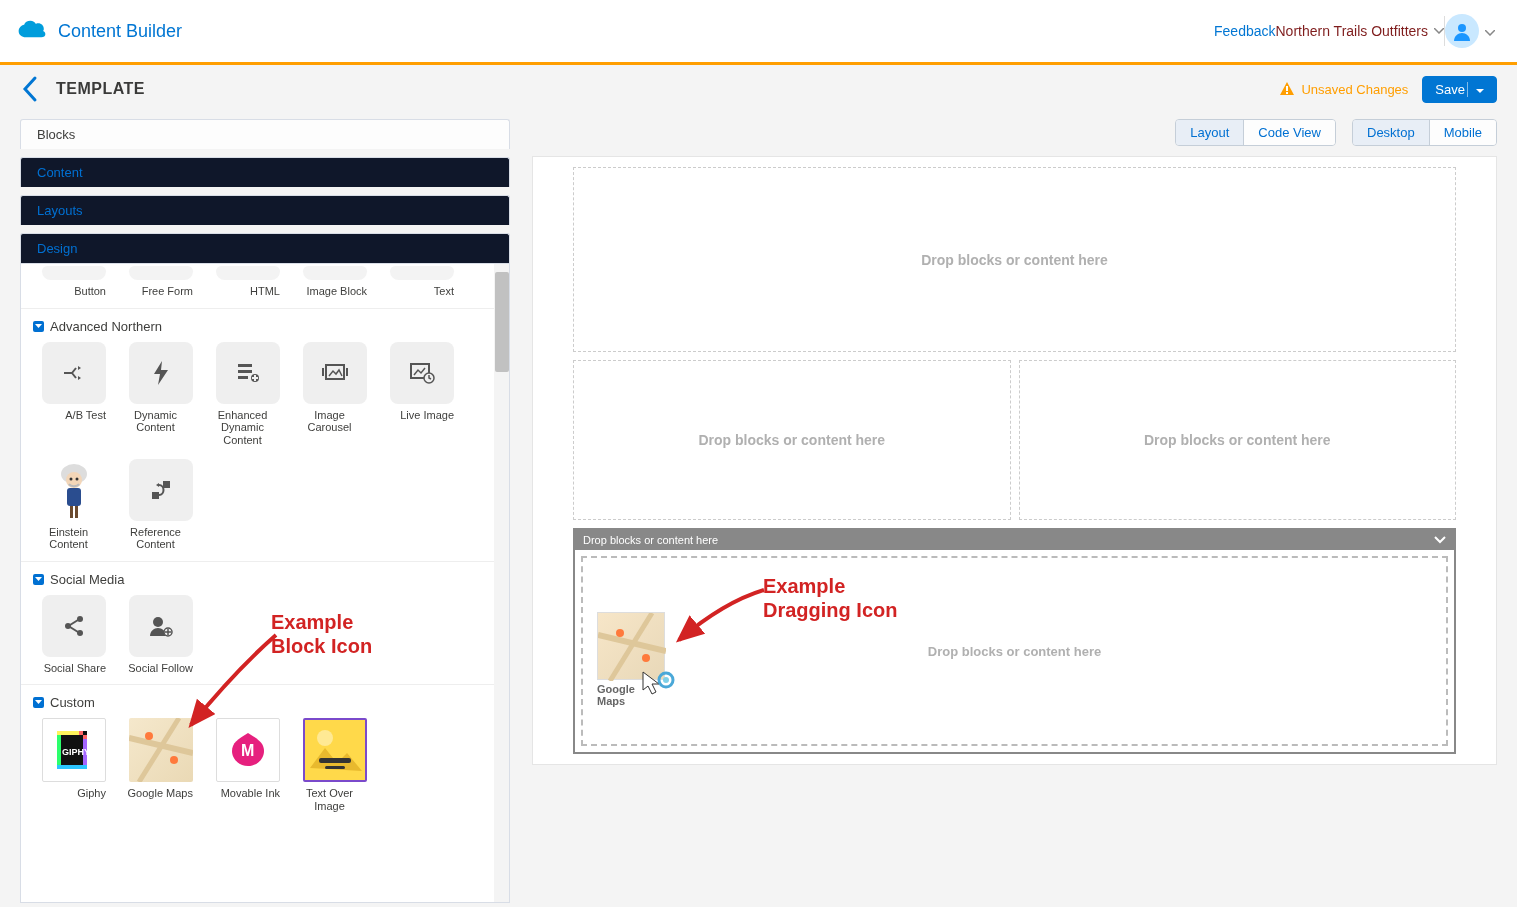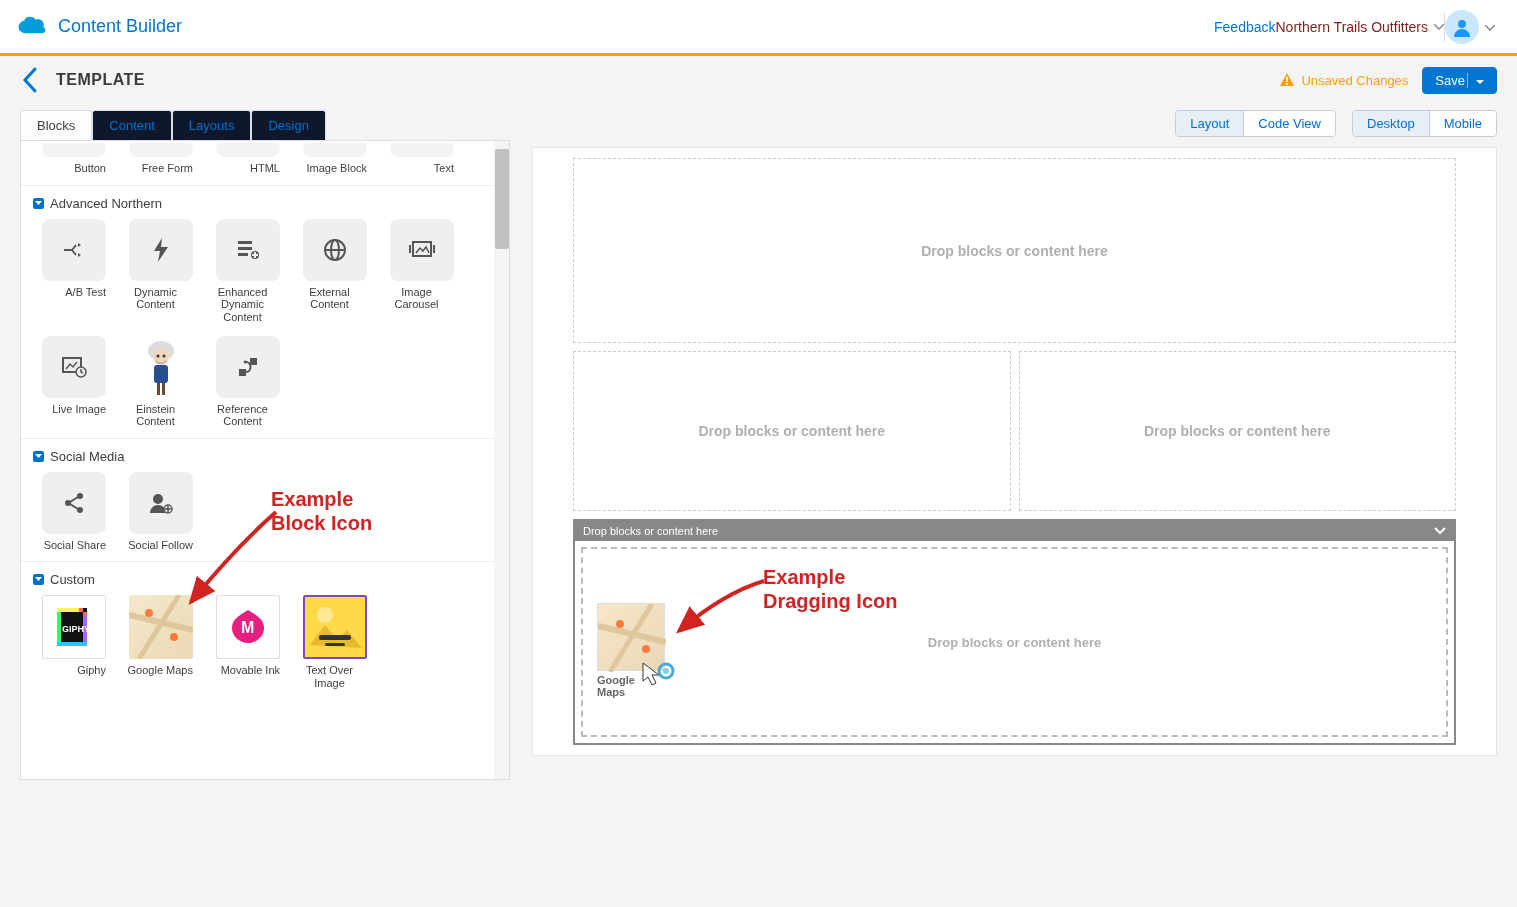--- a/index.html
+++ b/index.html
@@ -1,19 +1,19 @@
 <!DOCTYPE html>
 <html><head>
 <meta charset="utf-8">
 <style>
   * { box-sizing: border-box; margin: 0; padding: 0; }
   body { font-family: -apple-system, BlinkMacSystemFont, "Segoe UI", Helvetica, Arial, sans-serif; background: #f4f4f4; font-size: 13px; color: #3e3e3c; }
   
   
-  .topbar { background: #fff; height: 56px; display: flex; align-items: center; padding: 8px 16px; border-bottom: 3px solid #ff9e00; justify-content: space-between; }
+  .topbar { background: #fff; height: 65px; display: flex; align-items: center; padding: 8px 16px; border-bottom: 3px solid #ff9e00; justify-content: space-between; }
   .topbar-left { display: flex; align-items: center; gap: 10px; }
   .cloud-logo { width: 32px; height: 22px; }
   .app-title { color: #0176d3; font-size: 18px; font-weight: 400; }
   .topbar-right { display: flex; align-items: center; }
   .feedback-link { color: #0176d3; font-size: 14px; text-decoration: none; }
   .org-switch { display: flex; align-items: center; gap: 6px; font-size: 14px; color: #7f1d1d; cursor: pointer; }
   .avatar { width: 34px; height: 34px; border-radius: 50%; background: #c9e8ff; display: flex; align-items: center; justify-content: center; }
   .extra-menu { color: #888; cursor: pointer; padding: 0 6px; }
   .sep { width: 1px; height: 30px; background: #ddd; }
 
@@ -24,21 +24,21 @@
   .page-title { font-size: 16px; color: #3a3a39; font-weight: 700; letter-spacing: 0.5px; }
   .status-area { display: flex; align-items: center; gap: 14px; }
   .warn { display: flex; align-items: center; gap: 6px; color: #ff9e00; font-size: 13px; }
   .save-btn { background: #0176d3; color: #fff; border: 1px solid #0176d3; border-radius: 4px; padding: 5px 12px; font-size: 13px; display: flex; align-items: center; gap: 2px; cursor: pointer; }
   .save-btn .caret { border-left: 1px solid rgba(255,255,255,0.5); padding-left: 8px; }
 
   
   .main-wrap { padding: 12px 20px 20px 20px; display: flex; gap: 22px; align-items: flex-start; }
 
   
-  .tabs { display: flex; gap: 0; }
+  .tabs { display: flex; gap: 8px; flex-direction: column; }
   .tab { border: 1px solid #d8dde6; border-bottom: none; padding: 7px 16px; background: #0f172a; color: #0070d2; font-size: 13px; border-radius: 3px 3px 0 0; cursor: pointer; }
   .tab.active { color: #3e3e3c; background: #fdfdfd; position: relative; z-index: 2; }
 
   .left-col { width: 490px; flex-shrink: 0; }
   .palette { background: #fff; border: 1px solid #d8dde6; height: 640px; overflow-y: auto; position: relative; }
   .scrollbar-track { position: absolute; right: 0; top: 0; bottom: 0; width: 15px; background: #f4f4f4; }
   .scrollbar-thumb { position: absolute; right: 0; top: 8px; width: 14px; height: 100px; background: #c1c1c1; border-radius: 2px; }
 
   .blocks-row { display: flex; gap: 12px; padding: 0 10px 10px 10px; flex-wrap: wrap; }
   .block-item { width: 75px; display: flex; flex-direction: column; align-items: flex-end; gap: 5px; cursor: grab; }
@@ -208,30 +208,20 @@
                 <rect x="2" y="14" width="10" height="3" fill="#555"></rect>
                 <circle cx="19" cy="16" r="4" fill="#555"></circle>
                 <rect x="18" y="13" width="2" height="6" fill="#efefef"></rect>
                 <rect x="16" y="15" width="6" height="2" fill="#efefef"></rect>
               </svg>
             </div>
             <span class="block-label">Enhanced Dynamic Content</span>
           </div>
         <div class="block-item">
             <div class="big-block-icon">
-              <svg width="24" height="24">
-                <circle cx="12" cy="12" r="10" fill="none" stroke="#555" stroke-width="2"></circle>
-                <ellipse cx="12" cy="12" rx="4" ry="10" fill="none" stroke="#555" stroke-width="2"></ellipse>
-                <line x1="2" y1="12" x2="22" y2="12" stroke="#555" stroke-width="2"></line>
-              </svg>
-            </div>
-            <span class="block-label">External Content</span>
-          </div>
-        <div class="block-item">
-            <div class="big-block-icon">
               <svg width="28" height="20">
                 <rect x="5" y="2" width="18" height="14" fill="none" stroke="#555" stroke-width="2"></rect>
                 <path d="M8 13l4-5 3 3 3-4 3 6" fill="none" stroke="#555" stroke-width="1.5"></path>
                 <rect x="1" y="5" width="2" height="8" fill="#555"></rect>
                 <rect x="25" y="5" width="2" height="8" fill="#555"></rect>
               </svg>
             </div>
             <span class="block-label">Image Carousel</span>
           </div>
         <div class="block-item">

